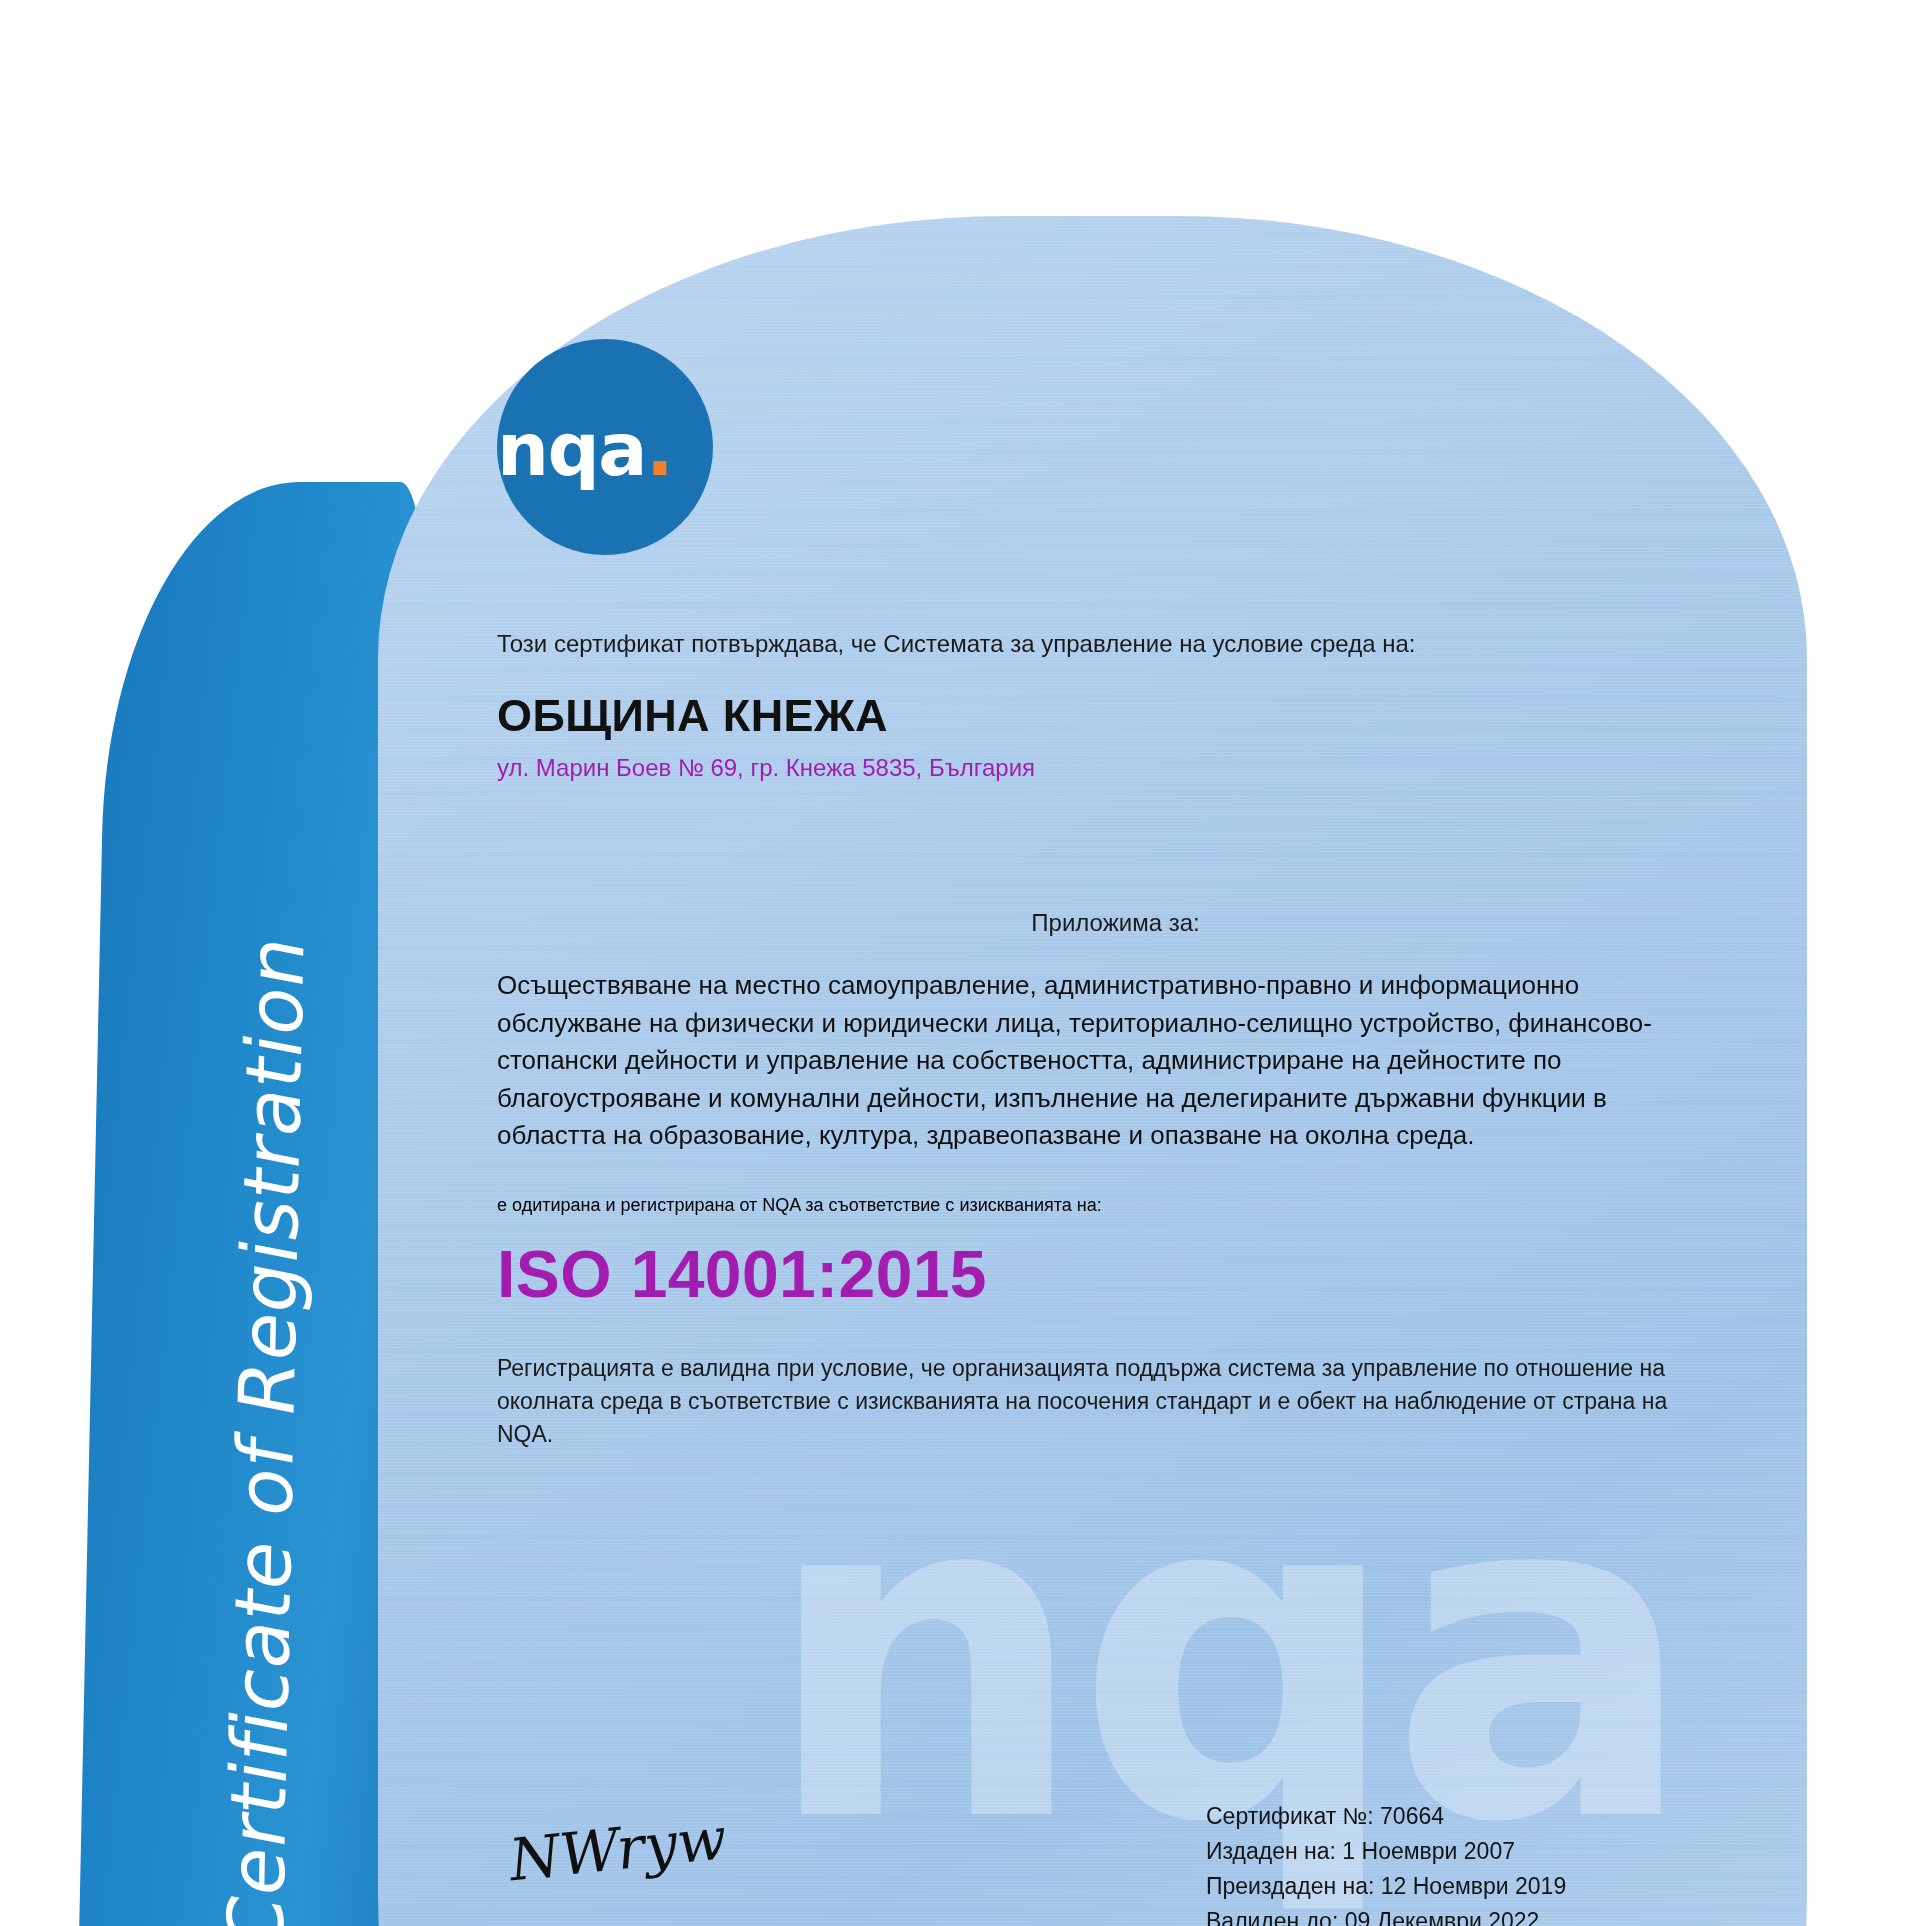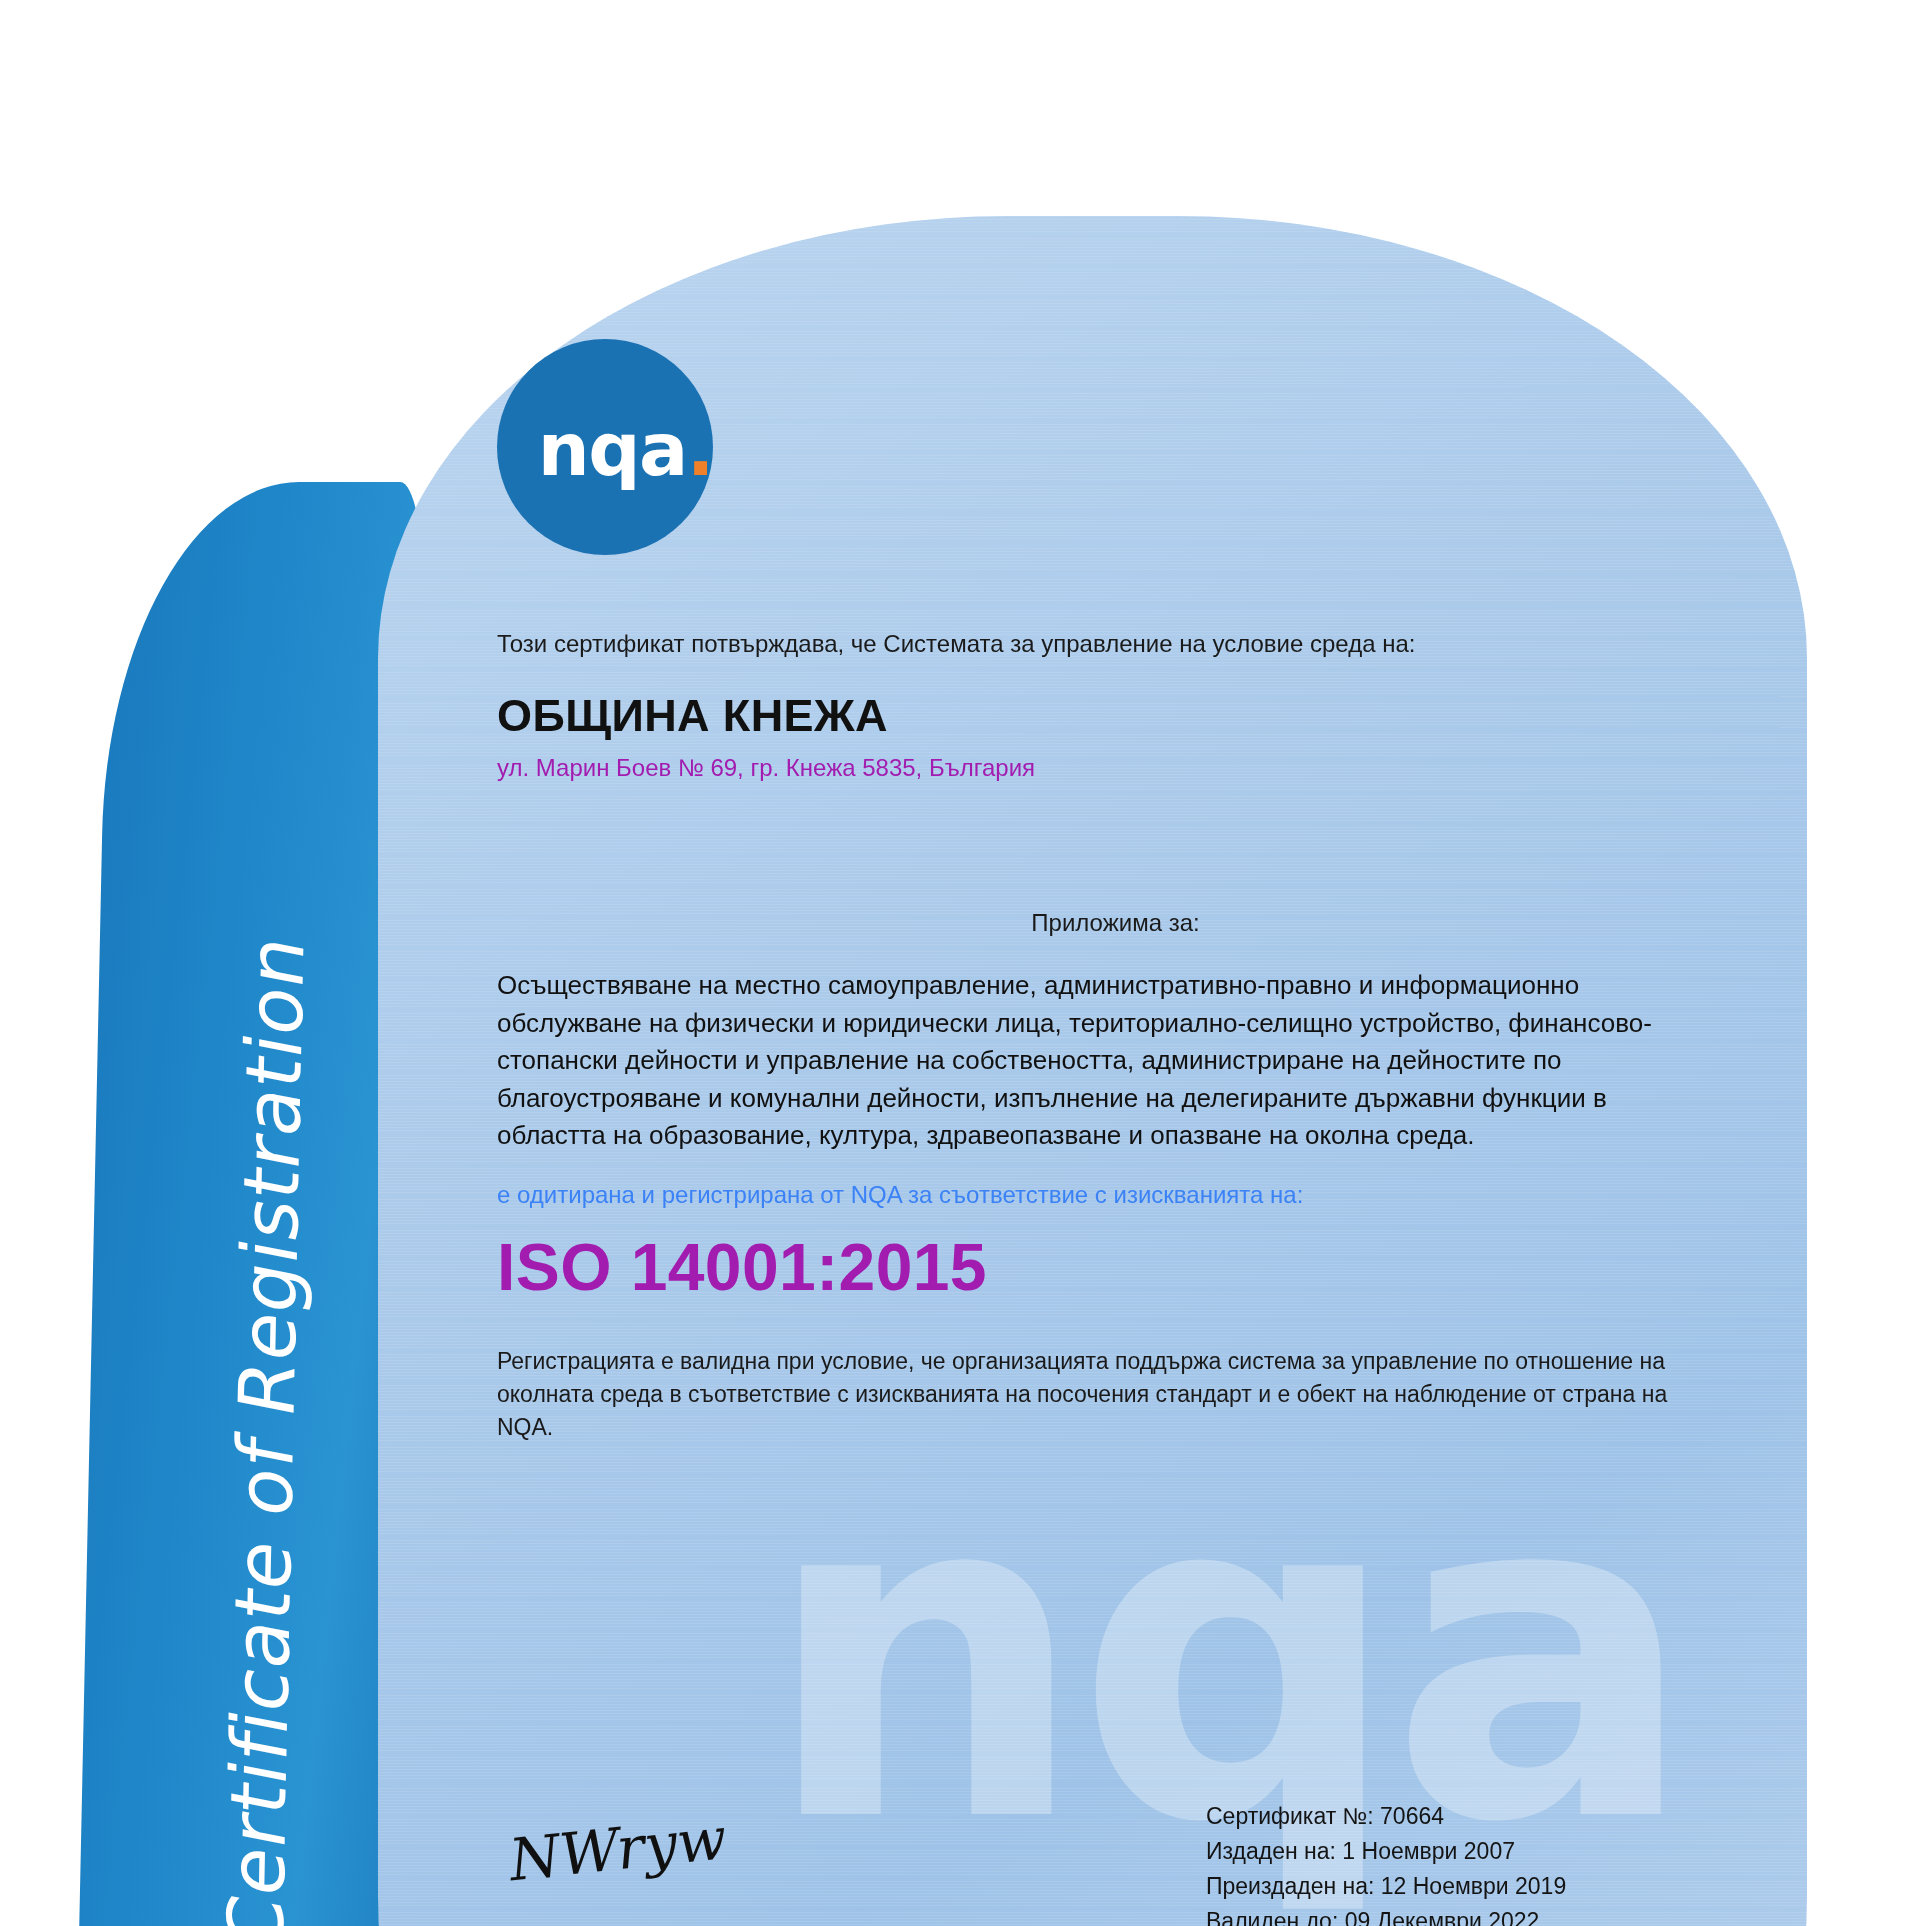--- a/index.html
+++ b/index.html
@@ -95,21 +95,21 @@
 
   
   #nqa-logo {
     position: relative;
     width: 216px;
     height: 216px;
     border-radius: 50%;
     background: #1b72b3;
     display: flex;
     align-items: center;
-    justify-content: flex-end;
+    justify-content: flex-start;
   }
   #nqa-logo .wordmark {
     font-family: "DejaVu Sans", sans-serif;
     font-size: 73px;
     font-weight: 700;
     color: #ffffff;
     letter-spacing: -1.5px;
     transform: translateY(2.3px);
   }
   #nqa-logo .dot {
@@ -142,23 +142,23 @@
   }
   #scope-text {
     margin-top: 30px;
     font-size: 26px;
     font-weight: 400;
     color: #111111;
     line-height: 1.44;
     max-width: 1225px;
   }
   #audited-line {
-    margin-top: 26px;
-    font-size: 24px;
-    color: #3b82f6;
+    margin-top: 40px;
+    font-size: 18px;
+    color: #000000;
   }
   #standard {
     margin-top: 20px;
     font-size: 66px;
     font-weight: 700;
     color: #a21caf;
     letter-spacing: 0.4px;
   }
   #validity-text {
     margin-top: 40px;

